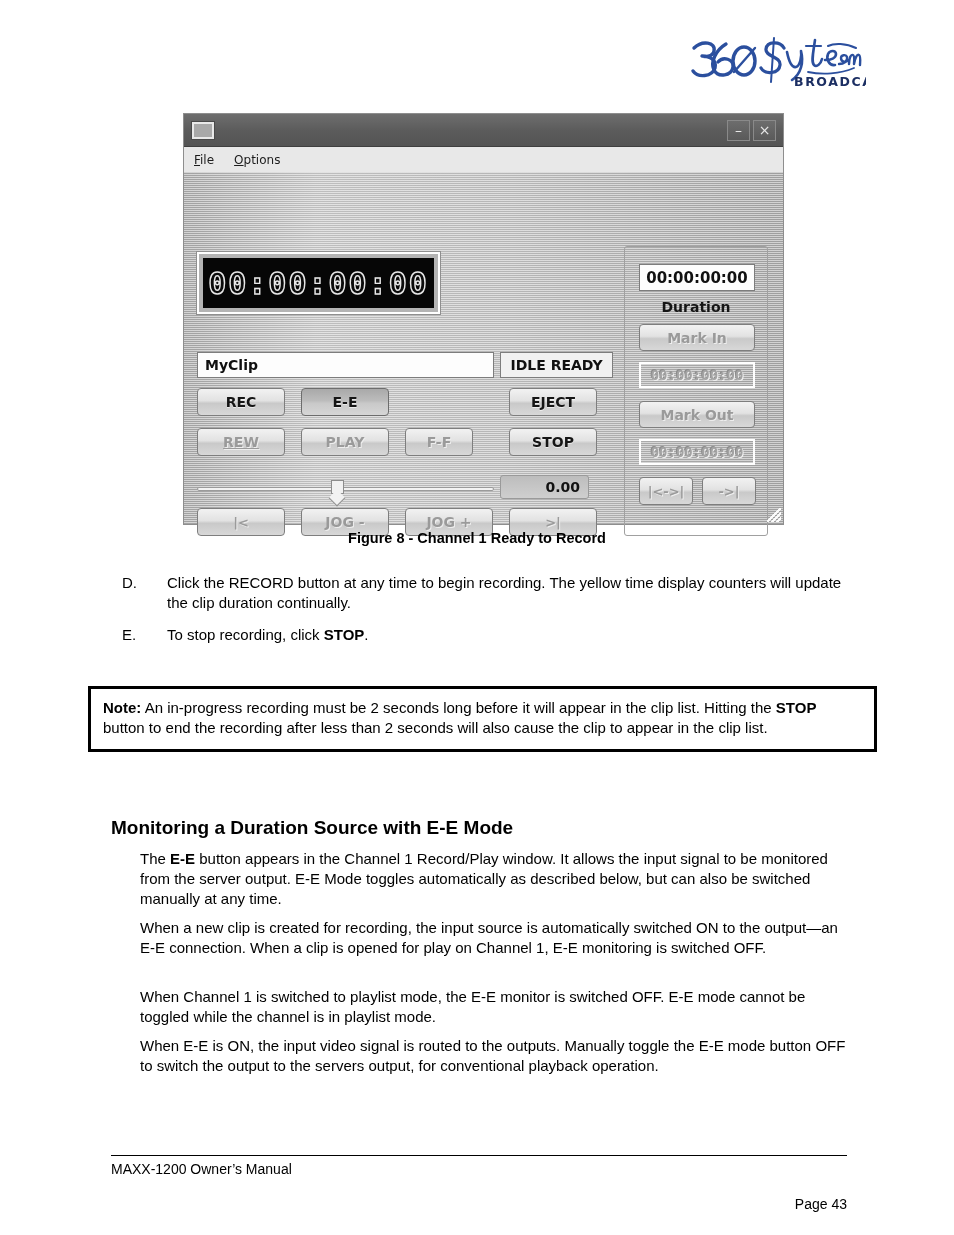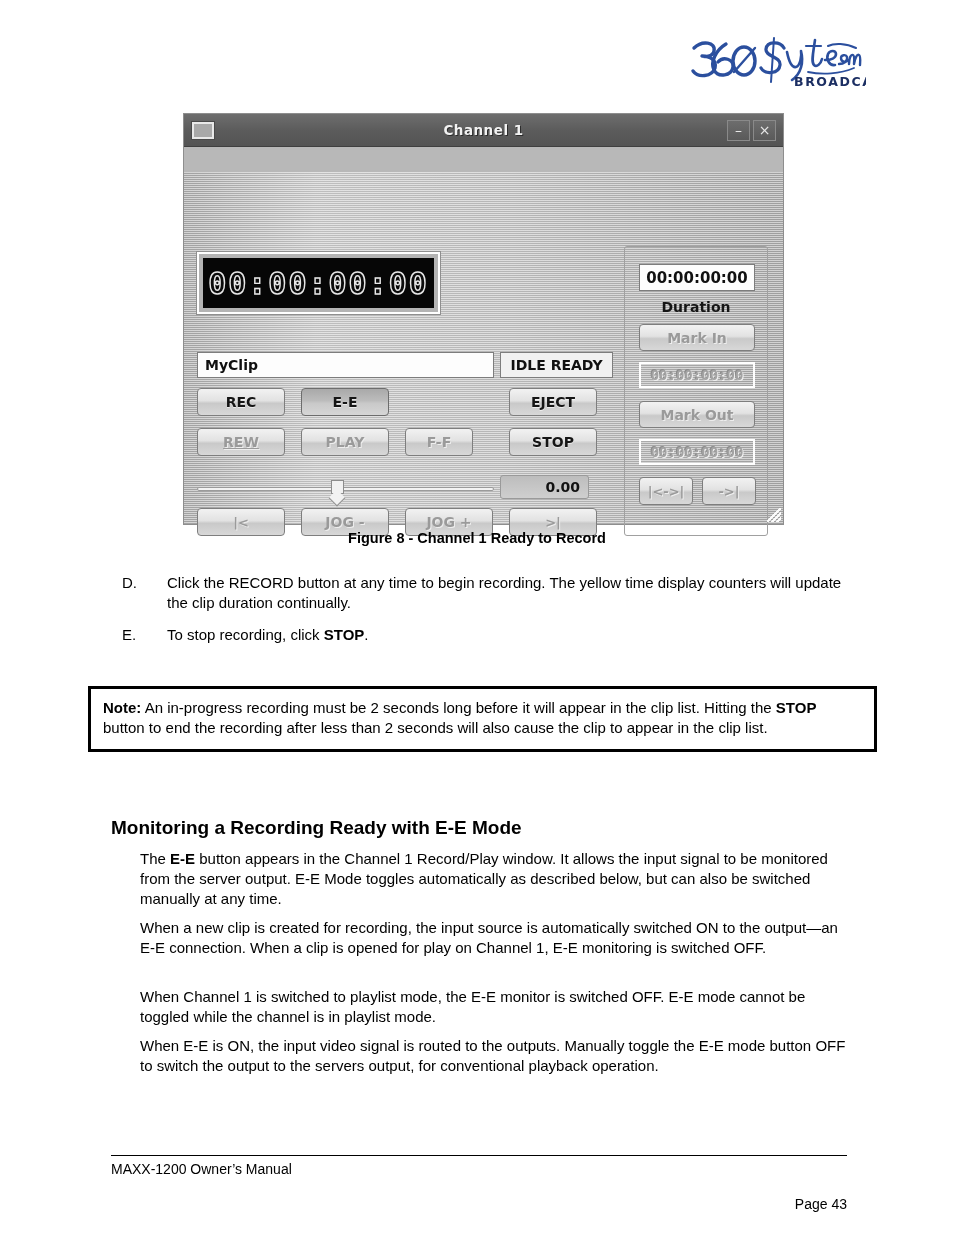--- a/index.html
+++ b/index.html
@@ -418,27 +418,30 @@
       <path d="M120 38 C134 41, 152 40, 166 34" stroke-width="1.8"></path>
     </g>
     <text x="106" y="52" font-family="'DejaVu Sans', sans-serif" font-size="12.5" font-weight="bold" fill="#1c2f63" letter-spacing="1.6">BROADCAST</text>
   </svg>
 </div>
 
 <div id="app-window">
 
   <div class="titlebar">
     <div class="sysmenu-icon"></div>
-    <div class="title-text">Channel  1</div>
     <div class="win-btns">
       <div class="win-btn">–</div>
       <div class="win-btn">×</div>
     </div>
   </div>
 
+  <div class="menubar">
+    <div class="menu-item"><u>F</u><span>ile</span></div>
+    <div class="menu-item"><u>O</u><span>ptions</span></div>
+  </div>
 
   <div class="panel">
 
     <div class="led-frame">
       <div class="led-inner">
         <span class="led-text">00:00:00:00</span>
       </div>
     </div>
 
 
@@ -492,21 +495,21 @@
   <div class="list-item">
     <span class="list-marker">E.</span>
     <span class="list-body"><span>To stop recording, click </span><b>STOP</b><span>.</span></span>
   </div>
 </div>
 
 <div class="note-box">
   <b>Note:</b><span> An in-progress recording must be 2 seconds long before it will appear in the clip list. Hitting the </span><b>STOP</b><span> button to end the recording after less than 2 seconds will also cause the clip to appear in the clip list.</span>
 </div>
 
-<div class="section-head">Monitoring a Recording Ready with E-E Mode</div>
+<div class="section-head">Monitoring a Duration Source with E-E Mode</div>
 
 <div class="para p1"><span>The </span><b>E-E</b><span> button appears in the Channel 1 Record/Play window. It allows the input signal to be monitored from the server output.  E-E Mode toggles automatically as described below, but can also be switched manually at any time.</span></div>
 <div class="para p2">When a new clip is created for recording, the input source is automatically switched ON to the output—an E-E connection.  When a clip is opened for play on Channel 1, E-E monitoring is switched OFF.</div>
 <div class="para p3">When Channel 1 is switched to playlist mode, the E-E monitor is switched OFF.  E-E mode cannot be toggled while the channel is in playlist mode.</div>
 <div class="para p4">When E-E is ON, the input video signal is routed to the outputs.  Manually toggle the E-E mode button OFF to switch the output to the servers output, for conventional playback operation.</div>
 
 <div class="footer-rule"></div>
 <div class="footer-left">MAXX-1200 Owner’s Manual</div>
 <div class="footer-right">Page 43</div>
 

